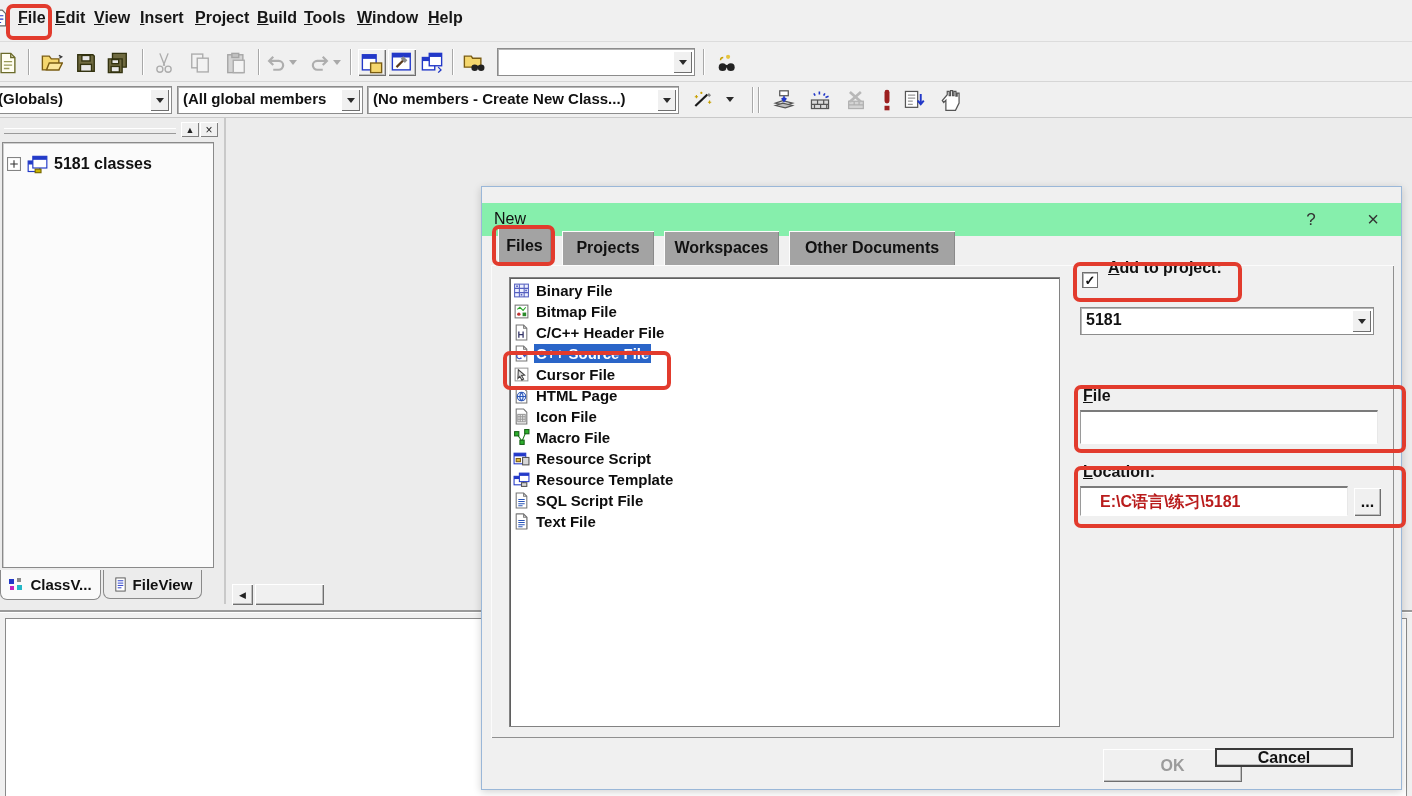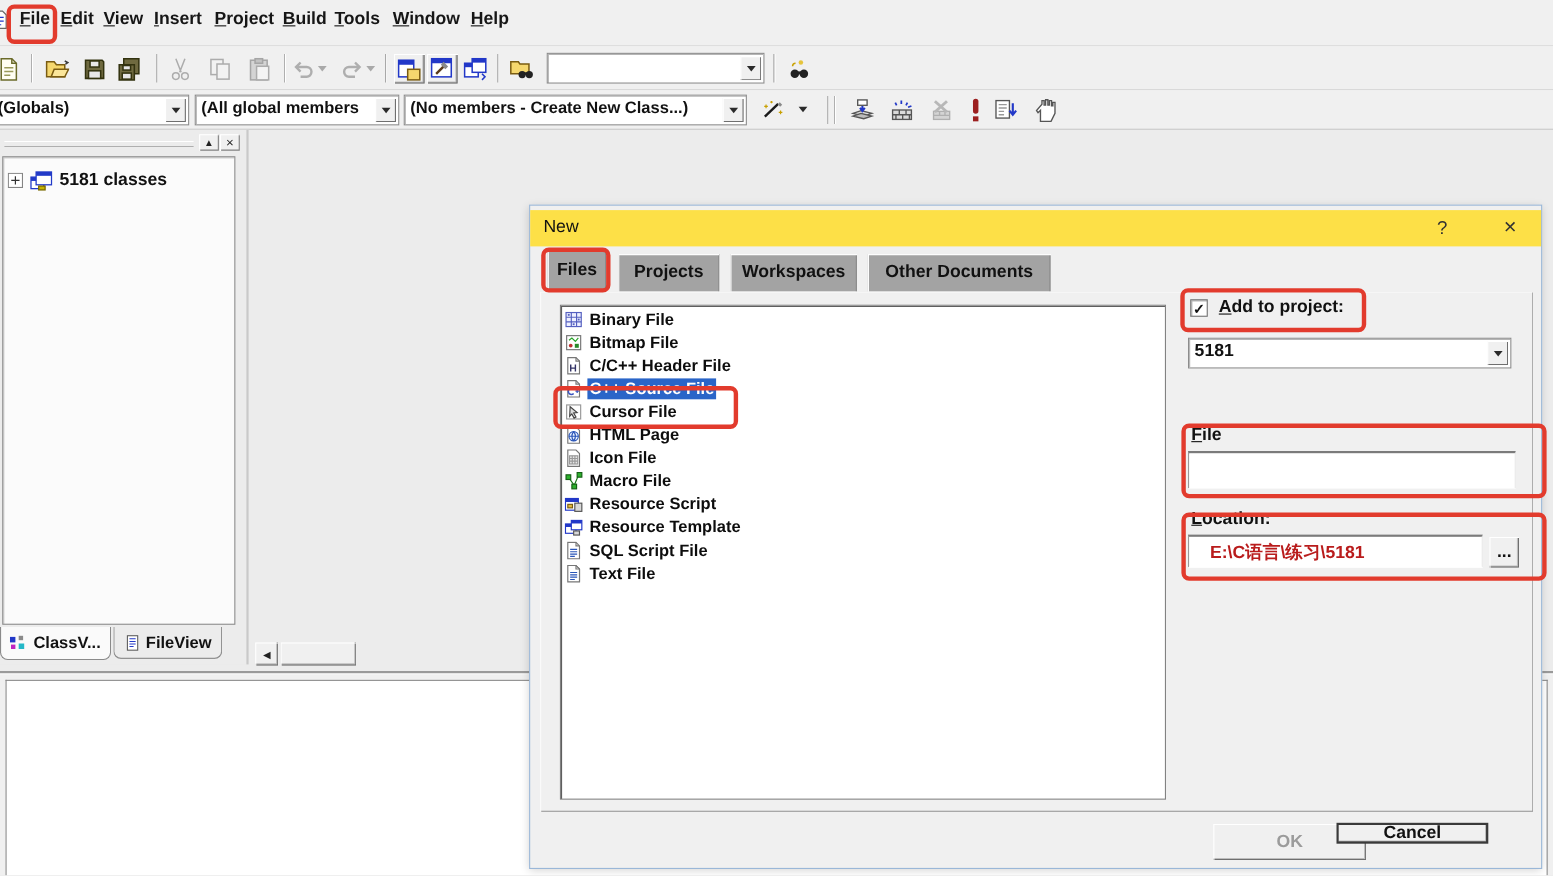--- a/index.html
+++ b/index.html
@@ -40,21 +40,21 @@
   .hscroll { position:absolute; left:232px; top:584px; width:92px; height:21px; }
   .sbtn { position:absolute; left:0; top:0; width:21px; height:21px; display:flex; align-items:center; justify-content:center; font-size:9px; color:#222; }
   .sthumb { position:absolute; left:23px; top:0; width:69px; height:21px; }
 
   
   .bwin { position:absolute; left:0; top:610px; width:1412px; height:186px; background:#f0f0f0; box-shadow: inset 0 2px 0 #9a9a9a, inset 0 3px 0 #ffffff; }
   .bwin-inner { position:absolute; left:5px; top:8px; width:1402px; height:178px; background:#ffffff; border:1px solid #8a8a8a; border-bottom:none; }
 
   
   .dialog { position:absolute; left:481px; top:186px; width:921px; height:604px; background:#f0f0f0; border:1px solid #9ab7d8; box-shadow:0 2px 8px rgba(0,0,0,.18); z-index:10; }
-  .dtitle { position:absolute; left:0; top:4px; width:100%; height:33px; background:#fde047; }
+  .dtitle { position:absolute; left:0; top:16px; width:100%; height:33px; background:#86efac; }
   .dtitle .dtext { position:absolute; left:12px; top:7px; font-size:16px; color:#111; }
   .cap-btn { position:absolute; top:0; width:44px; height:33px; display:flex; align-items:center; justify-content:center; font-size:17px; color:#333; font-weight:300; }
   .dtabs { position:absolute; left:10px; top:40px; height:38px; }
   .dtab { position:absolute; top:4px; height:34px; background:#a3a3a3; box-shadow: inset 1px 1px 0 #fdfdfd, inset -1px 0 0 #8a8a8a; display:flex; align-items:center; justify-content:center; font-size:16px; font-weight:700; color:#111; }
   .dtab.sel { top:0; height:38px; z-index:3; box-shadow: inset 1px 1px 0 #fdfdfd, inset -1px 0 0 #8a8a8a, 0 2px 0 #f0f0f0; }
   .dpage { position:absolute; left:9px; top:78px; width:903px; height:473px; background:#f0f0f0; box-shadow: inset 1px 1px 0 #fbfbfb, inset -1px -1px 0 #909090; }
   .listbox { position:absolute; left:27px; top:90px; width:551px; height:450px; background:#ffffff; border:1px solid #828282; box-shadow: inset 1px 1px 0 #5f5f5f; overflow:hidden; }
   .lrow { position:relative; height:21px; display:flex; align-items:center; gap:4px; padding-left:3px; }
   .lrow svg { width:17px; height:17px; flex:none; }
   .llabel { font-size:15px; font-weight:700; color:#0d0d0d; white-space:nowrap; padding:0 2px; line-height:19px; }
@@ -463,21 +463,21 @@
             <path d="M3 1h7l3 3v11px" fill="#fff" stroke="#777"></path>
             <path d="M3 1h7l3 3v11H3z" fill="#fff" stroke="#777"></path>
             <path d="M10 1v3h3" fill="none" stroke="#777"></path>
             <path d="M5 7h6M5 9h6M5 11h6M5 13h4" stroke="#2a55b8"></path>
           </svg>
         <span class="llabel">Text File</span>
       </div>
     </div>
 
     <div class="checkbox" style="left:600px;top:85px">✓</div>
-    <span class="rlabel" style="left:626px;top:84px">Add to project:</span>
+    <span class="rlabel" style="left:626px;top:72px">Add to project:</span>
 
     <div class="combo" style="left:598px;top:120px;width:294px;height:28px">
       <span class="ctext" style="font-size:16px">5181</span>
       <span class="combo-btn">
           <span class="dd-arrow"></span>
         </span>
     </div>
 
     <span class="rlabel" style="left:601px;top:200px">File</span>
     <div class="editfield" style="left:598px;top:223px;width:298px;height:34px"></div>

